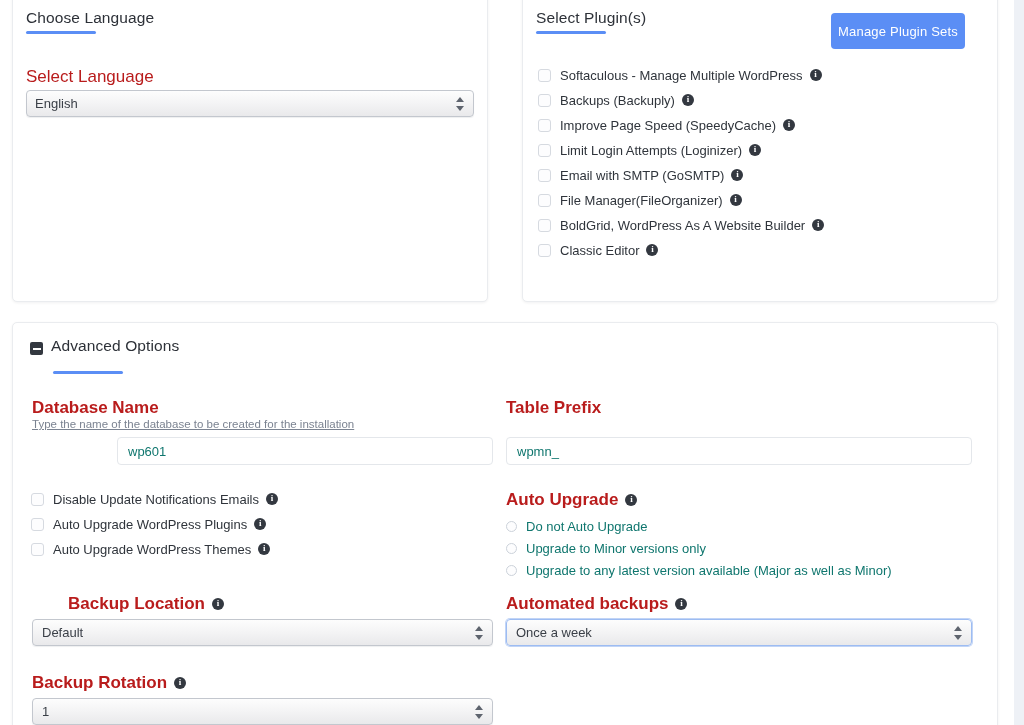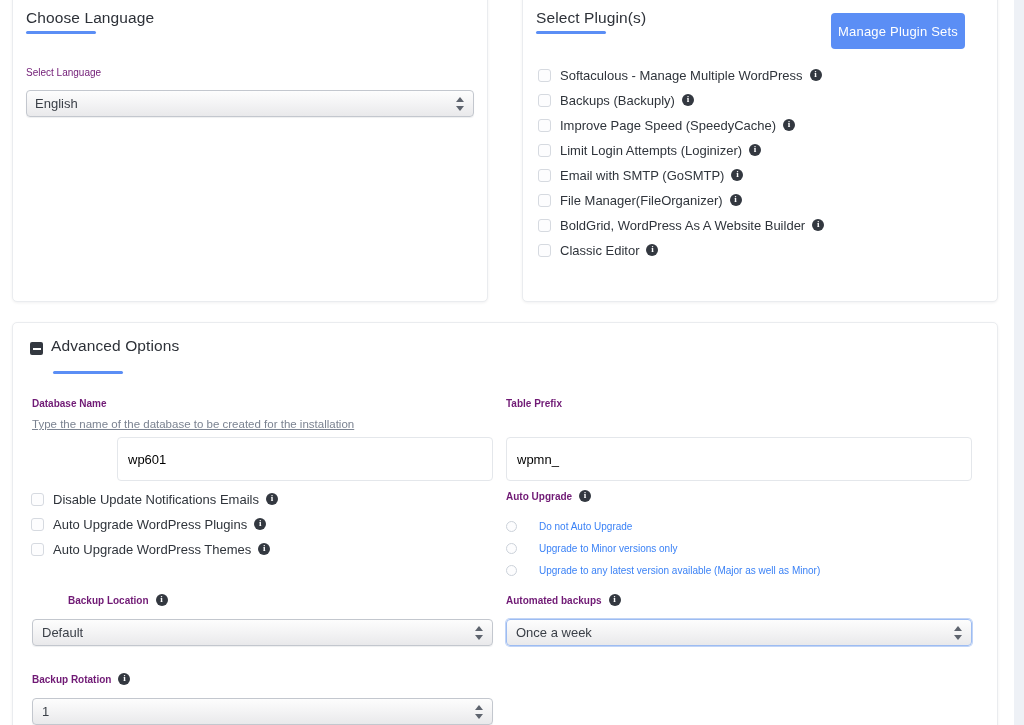--- a/index.html
+++ b/index.html
@@ -49,22 +49,22 @@
   }
   .title-underline {
     position: absolute;
     height: 3px;
     background: #5b8ef5;
     border-radius: 2px;
   }
 
   
   .field-label {
-    font-size: 10px;
-    color: #701a75;
+    font-size: 17px;
+    color: #b91c1c;
     position: absolute;
     white-space: nowrap;
   }
   .field-label.bold { font-weight: bold; }
   .helper-text {
     font-size: 11.5px;
     color: #7b8391;
     position: absolute;
     white-space: nowrap;
   }
@@ -101,29 +101,29 @@
     width: 0; height: 0;
     border-left: 4.5px solid transparent;
     border-right: 4.5px solid transparent;
   }
   .sel .arrows i.up   { top: 1px;    border-bottom: 5px solid #5e646e; }
   .sel .arrows i.down { bottom: 1px; border-top: 5px solid #5e646e; }
 
   
   .txt {
     position: absolute;
-    height: 44px;
+    height: 28px;
     border: 1px solid #e4e7eb;
     border-radius: 4px;
     background: #ffffff;
     display: flex;
     align-items: center;
     padding: 0 10px;
     font-size: 13px;
-    color: #000000;
+    color: #0f766e;
     white-space: nowrap;
     overflow: hidden;
   }
 
   
   .cb-row {
     position: absolute;
     display: flex;
     align-items: center;
     height: 18px;
@@ -152,23 +152,23 @@
     white-space: nowrap;
   }
   .rd-box {
     width: 11px; height: 11px;
     border: 1px solid #ccd2da;
     border-radius: 50%;
     background: #fdfdfe;
     flex: 0 0 auto;
   }
   .rd-label {
-    font-size: 10px;
-    color: #3b82f6;
-    margin-left: 22px;
+    font-size: 13px;
+    color: #0f766e;
+    margin-left: 9px;
   }
 
   
   .info-ico {
     display: inline-flex;
     align-items: center;
     justify-content: center;
     width: 12px; height: 12px;
     border-radius: 50%;
     background: #333840;

